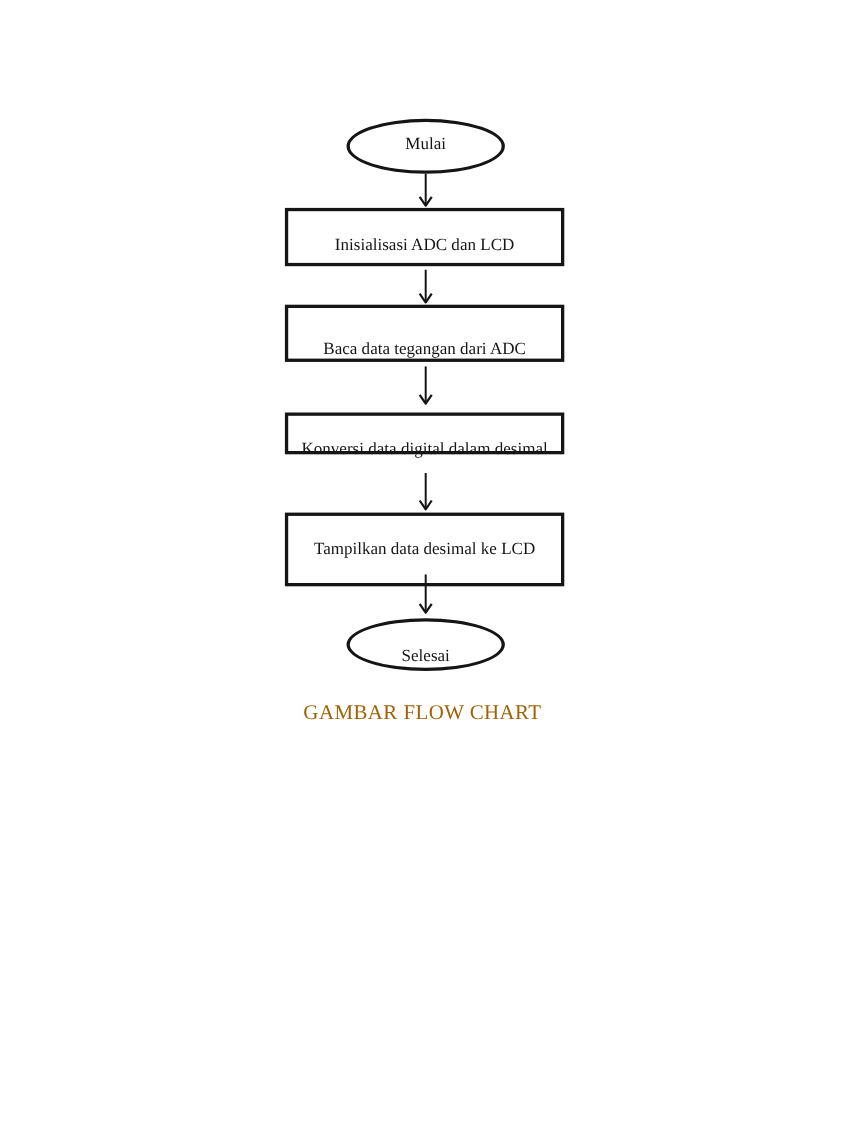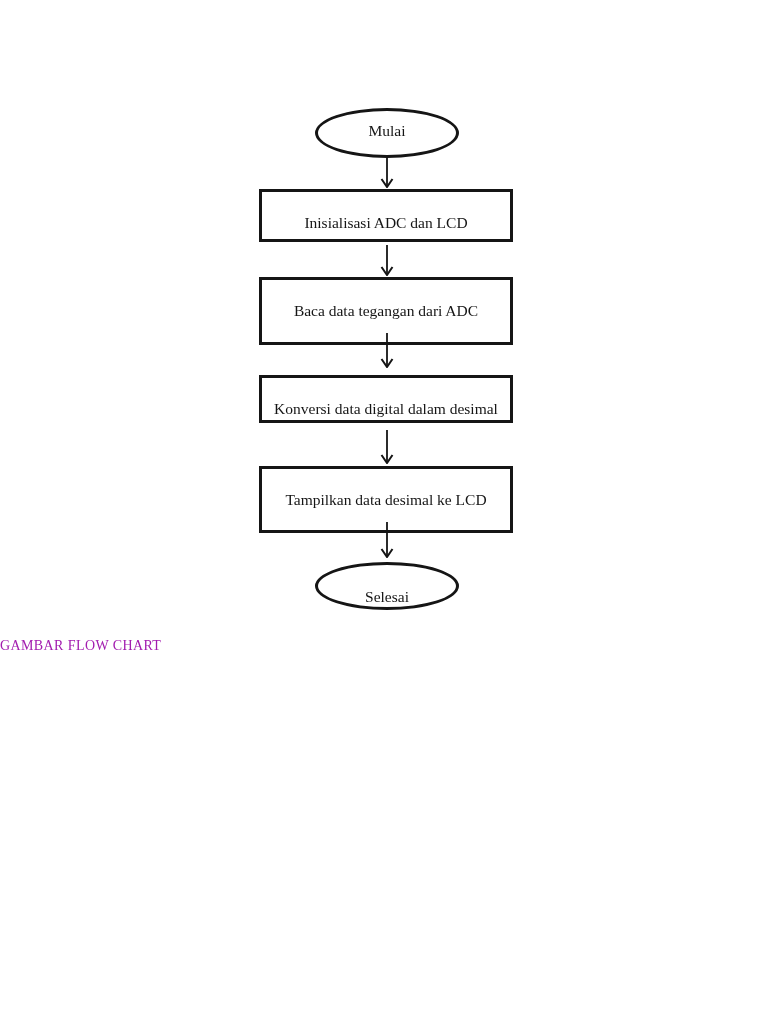--- a/index.html
+++ b/index.html
@@ -32,44 +32,44 @@
     border-radius: 50%;
     align-items: center;
   }
   .terminator span { position: relative; top: -2px; }
   .process {
     align-items: flex-start;
     padding-top: 22px;
   }
   .node-start { left: 315px; top: 81px;  width: 144px; height: 50px; }
   .node-step1 { left: 259px; top: 162px; width: 254px; height: 53px; }
-  .node-step2 { left: 259px; top: 250px; width: 254px; height: 68px; }
-  .node-step3 { left: 259px; top: 348px; width: 254px; height: 48px; }
+  .node-step2 { left: 259px; top: 250px; width: 254px; height: 52px; align-items: flex-end; }
+  .node-step3 { left: 259px; top: 348px; width: 254px; height: 38px; }
   .node-step4 { left: 259px; top: 439px; width: 254px; height: 67px; }
   .node-end   { left: 315px; top: 535px; width: 144px; height: 48px; align-items: flex-end; }
   .arrow {
     position: absolute;
     left: 379px;
     width: 16px;
     display: block;
   }
   .arrow-1 { top: 131px; height: 30px; }
   .arrow-2 { top: 218px; height: 31px; }
   .arrow-3 { top: 306px; height: 35px; }
   .arrow-4 { top: 403px; height: 34px; }
   .arrow-5 { top: 495px; height: 36px; }
   .caption {
     position: absolute;
     left: 0;
     top: 611px;
     width: 768px;
-    text-align: left;
-    font-size: 14px;
+    text-align: center;
+    font-size: 19px;
     letter-spacing: 0.4px;
-    color: #a21caf;
+    color: #a16207;
   }
 </style>
 </head>
 <body>
 
 <div class="page">
 
   <div class="node terminator node-start">
     <span>Mulai</span>
   </div>

